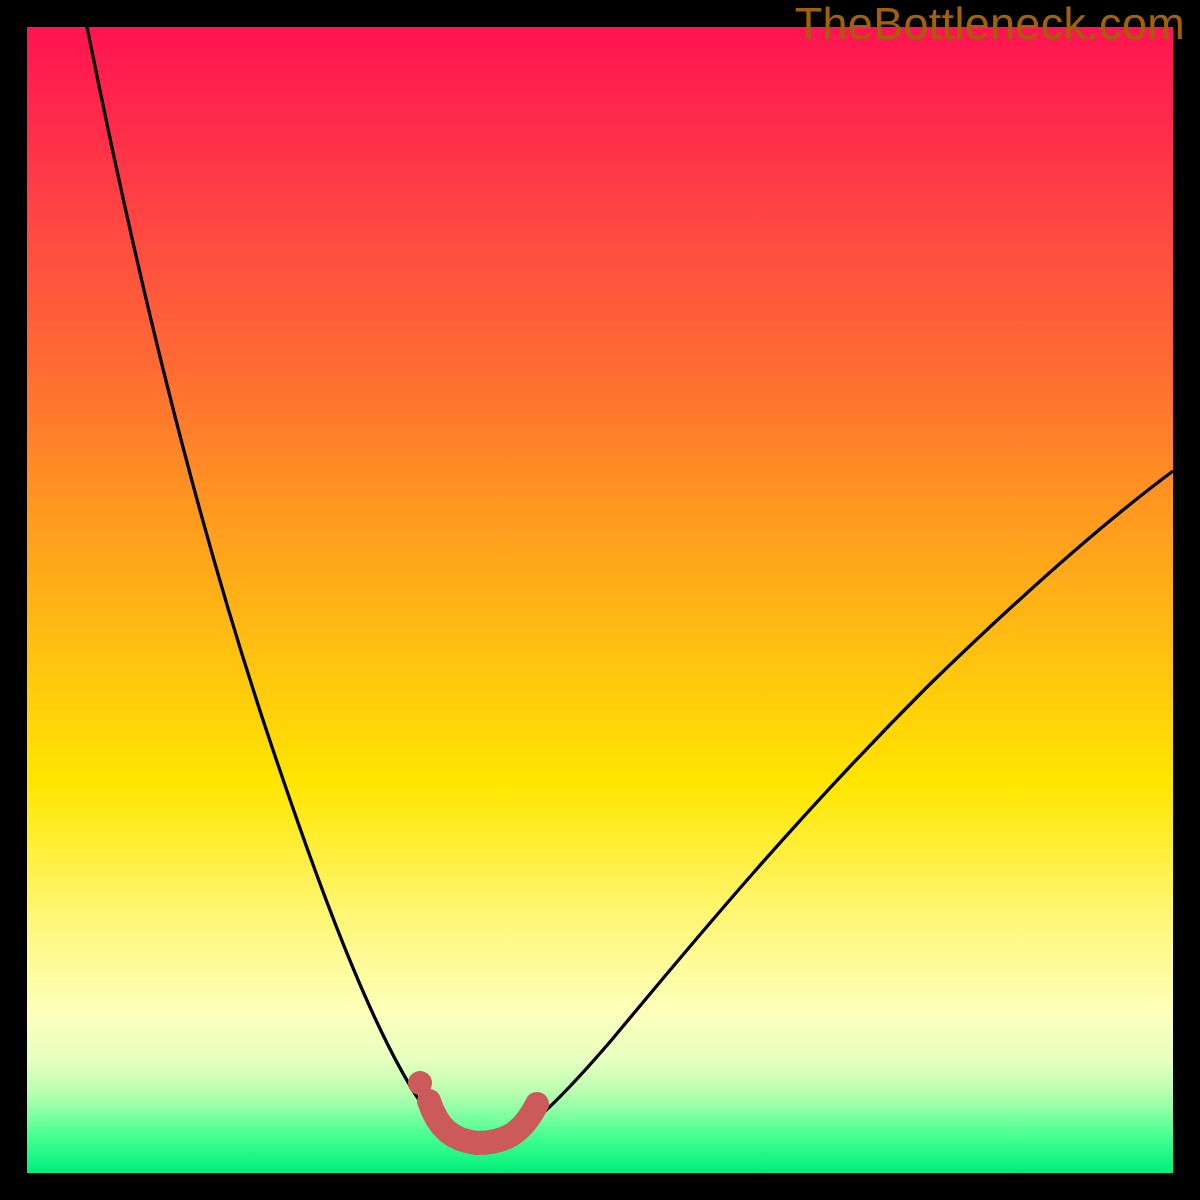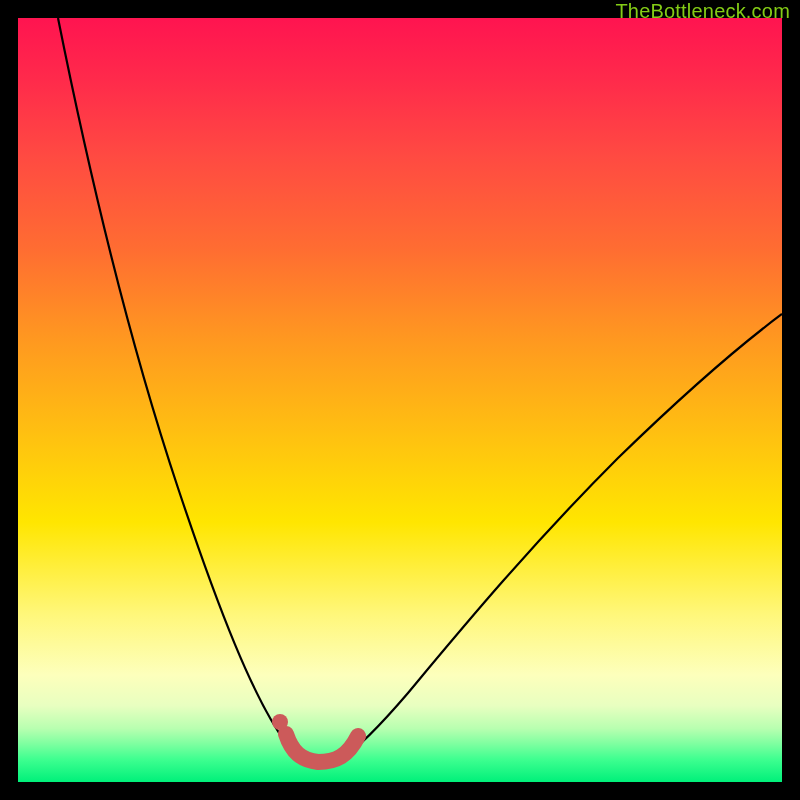--- a/index.html
+++ b/index.html
@@ -47,22 +47,22 @@
     position: absolute;
     left: 0;
     top: 0;
     width: 764px;
     height: 764px;
   }
   .watermark {
     position: absolute;
     top: 0px;
     right: 10px;
-    color: #84cc16;
-    font-size: 20px;
+    color: #a16207;
+    font-size: 30px;
     font-weight: 500;
     letter-spacing: 0.2px;
     user-select: none;
   }
 </style>
 </head>
 <body>
 
 <div class="frame">
   <div class="gradient"></div>

